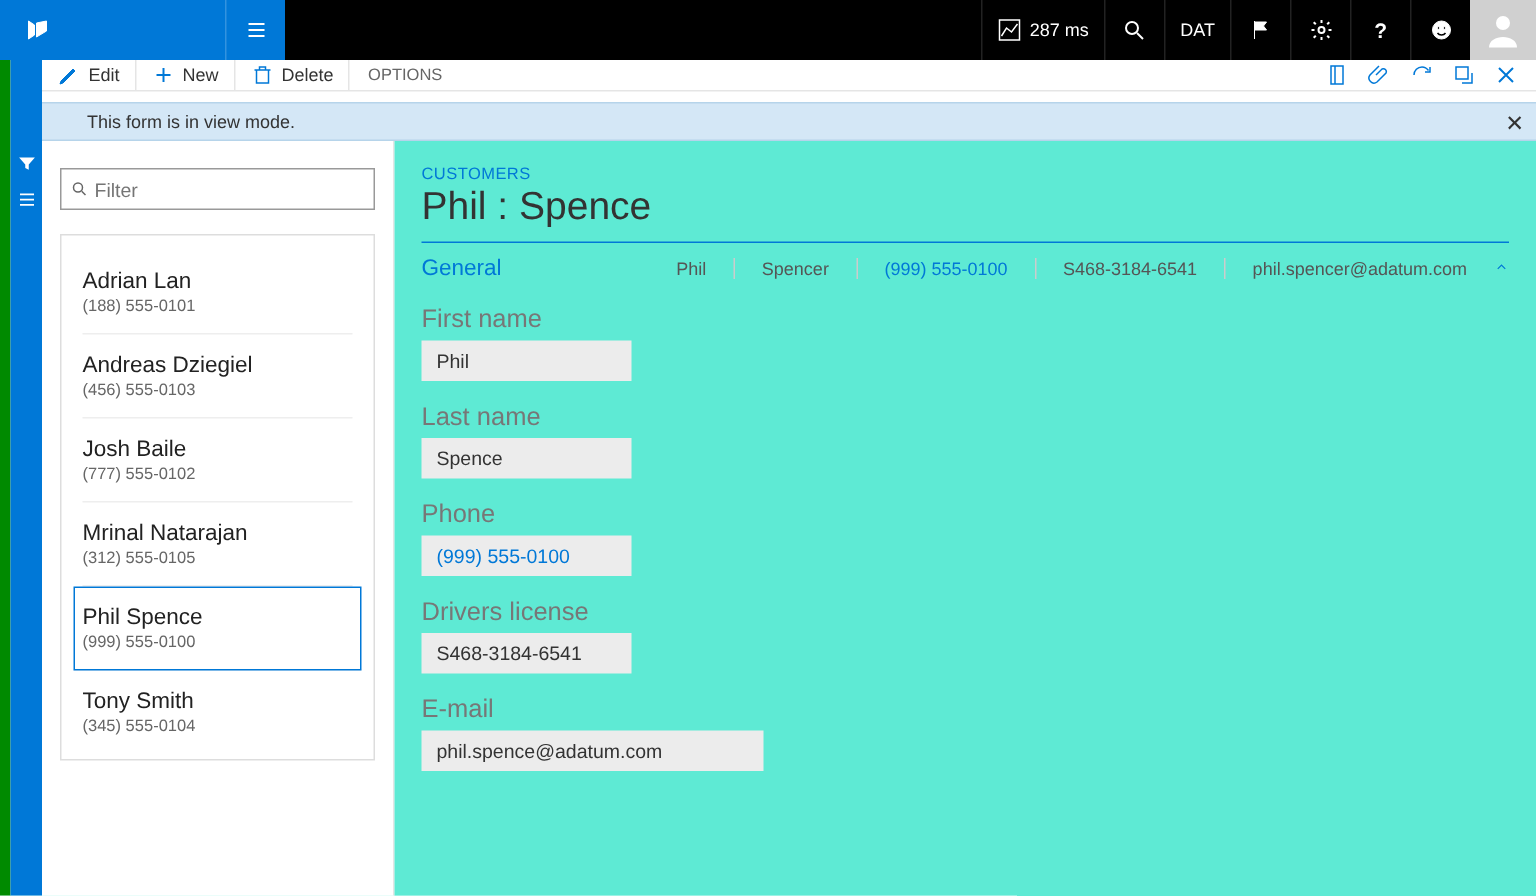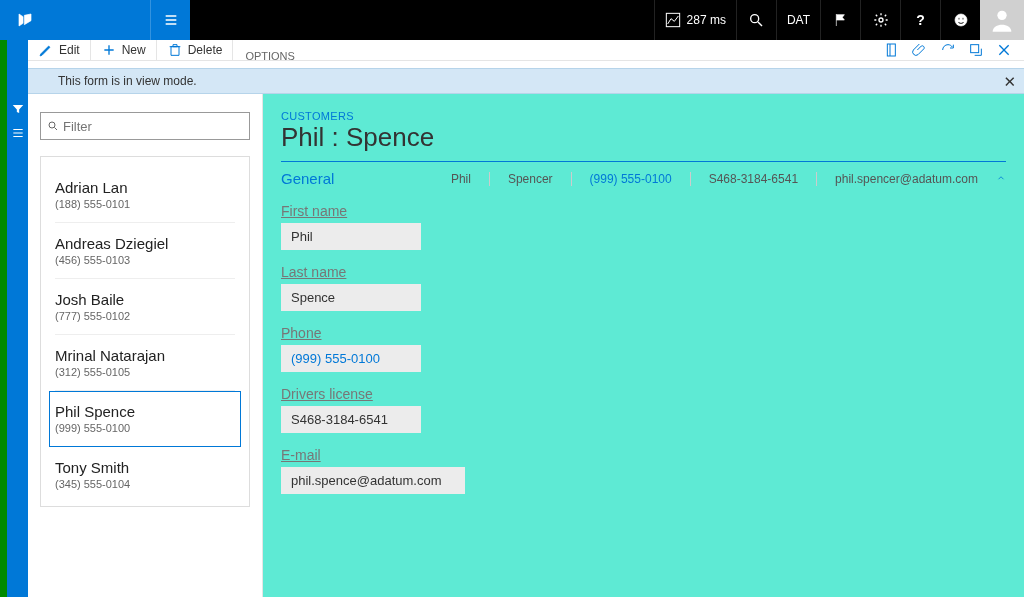--- a/index.html
+++ b/index.html
@@ -15,21 +15,21 @@
   .nav-item { width: 40px; display: flex; align-items: center; justify-content: center; cursor: pointer; font-size: 14px; border-left: 1px solid #222; }
   .nav-item.wide { width: auto; padding: 0 10px; font-size: 12px; }
   .nav-perf { display: flex; align-items: center; gap: 6px; padding: 0 10px; font-size: 12px; border-left: 1px solid #222; }
   .nav-avatar { width: 44px; background: #d0d0d0; display: flex; align-items: center; justify-content: center; }
   .avatar-svg { width: 28px; height: 28px; fill: #fff; }
   .icon { width: 16px; height: 16px; fill: currentColor; stroke: currentColor; }
   
   .cmdbar { position: absolute; top: 40px; left: 28px; right: 0; height: 21px; background: #fff; border-bottom: 1px solid #e5e5e5; display: flex; align-items: stretch; }
   .cmd-btn { display: flex; align-items: center; gap: 5px; padding: 0 10px; color: #0078d7; cursor: pointer; font-size: 12px; border-right: 1px solid #e5e5e5; }
   .cmd-btn .lbl { color: #333; }
-  .cmd-options { display: flex; padding: 10px 12px; color: #666; font-size: 11px; cursor: pointer; }
+  .cmd-options { display: flex; align-items: center; padding: 10px 12px; color: #666; font-size: 11px; cursor: pointer; }
   .cmd-flex { flex: 1; }
   .cmd-right { display: flex; align-items: center; gap: 12px; padding-right: 12px; }
   .cmd-right .ri { color: #0078d7; cursor: pointer; display:flex; align-items:center; }
   
   .msgbar { position: absolute; top: 68px; left: 28px; right: 0; height: 26px; background: #d4e7f6; border-top: 1px solid #b6d4ea; border-bottom: 1px solid #b6d4ea; display: flex; align-items: center; padding-left: 30px; font-size: 12px; color: #333; }
   .msg-close { position: absolute; right: 8px; top: 4px; cursor: pointer; font-size: 15px; color: #333; }
   
   .rail-green { position: absolute; top: 40px; left: 0; bottom: 0; width: 7px; background: #008a00; }
   .rail-blue { position: absolute; top: 40px; left: 7px; bottom: 0; width: 21px; background: #0078d7; display: flex; flex-direction: column; align-items: center; gap: 6px; padding-top: 60px; }
   .rail-blue .rail-icon { width: 18px; height: 18px; display:flex; align-items:center; justify-content:center; color:#fff; cursor:pointer; }
@@ -49,23 +49,23 @@
   .rec-title { font-size: 26px; font-weight: 300; color: #333; margin-top: 0px; }
   .hr-blue { border: none; border-top: 1px solid #0078d7; margin: 8px 0 8px 0; }
   .section-row { display: flex; align-items: center; }
   .section-title { color: #0078d7; font-size: 15px; font-weight: 400; }
   .summary { margin-left: auto; display: flex; align-items: center; gap: 18px; font-size: 12px; color: #555; }
   .summary .sep { width:1px; height:14px; background:#ccc; }
   .summary .link { color: #0078d7; }
   .summary .chev { color:#0078d7; cursor:pointer; font-size:12px; }
   .fields { margin-top: 16px; }
   .field { margin-bottom: 14px; }
-  .field-label { font-size: 14px; color: #777; margin-bottom: 4px; text-decoration: underline; }
+  .field-label { font-size: 17px; color: #777; margin-bottom: 4px; }
   .field-value { background: #ececec; padding: 6px 10px; width: 140px; font-size: 13px; color: #333; }
-  .field-value.wide { width: 184px; }
+  .field-value.wide { width: 228px; }
   .field-value.link { color: #0078d7; }
 </style>
 </head>
 <body>
 
 <div class="navbar">
   <div class="nav-left">
     <div class="nav-logo-block">
       <svg class="icon" viewBox="0 0 24 24">
           <path fill="#fff" d="M3 3 L3 21 L9 17 L9 7 Z M11 5 L11 19 L21 13 L21 3 Z"></path>

